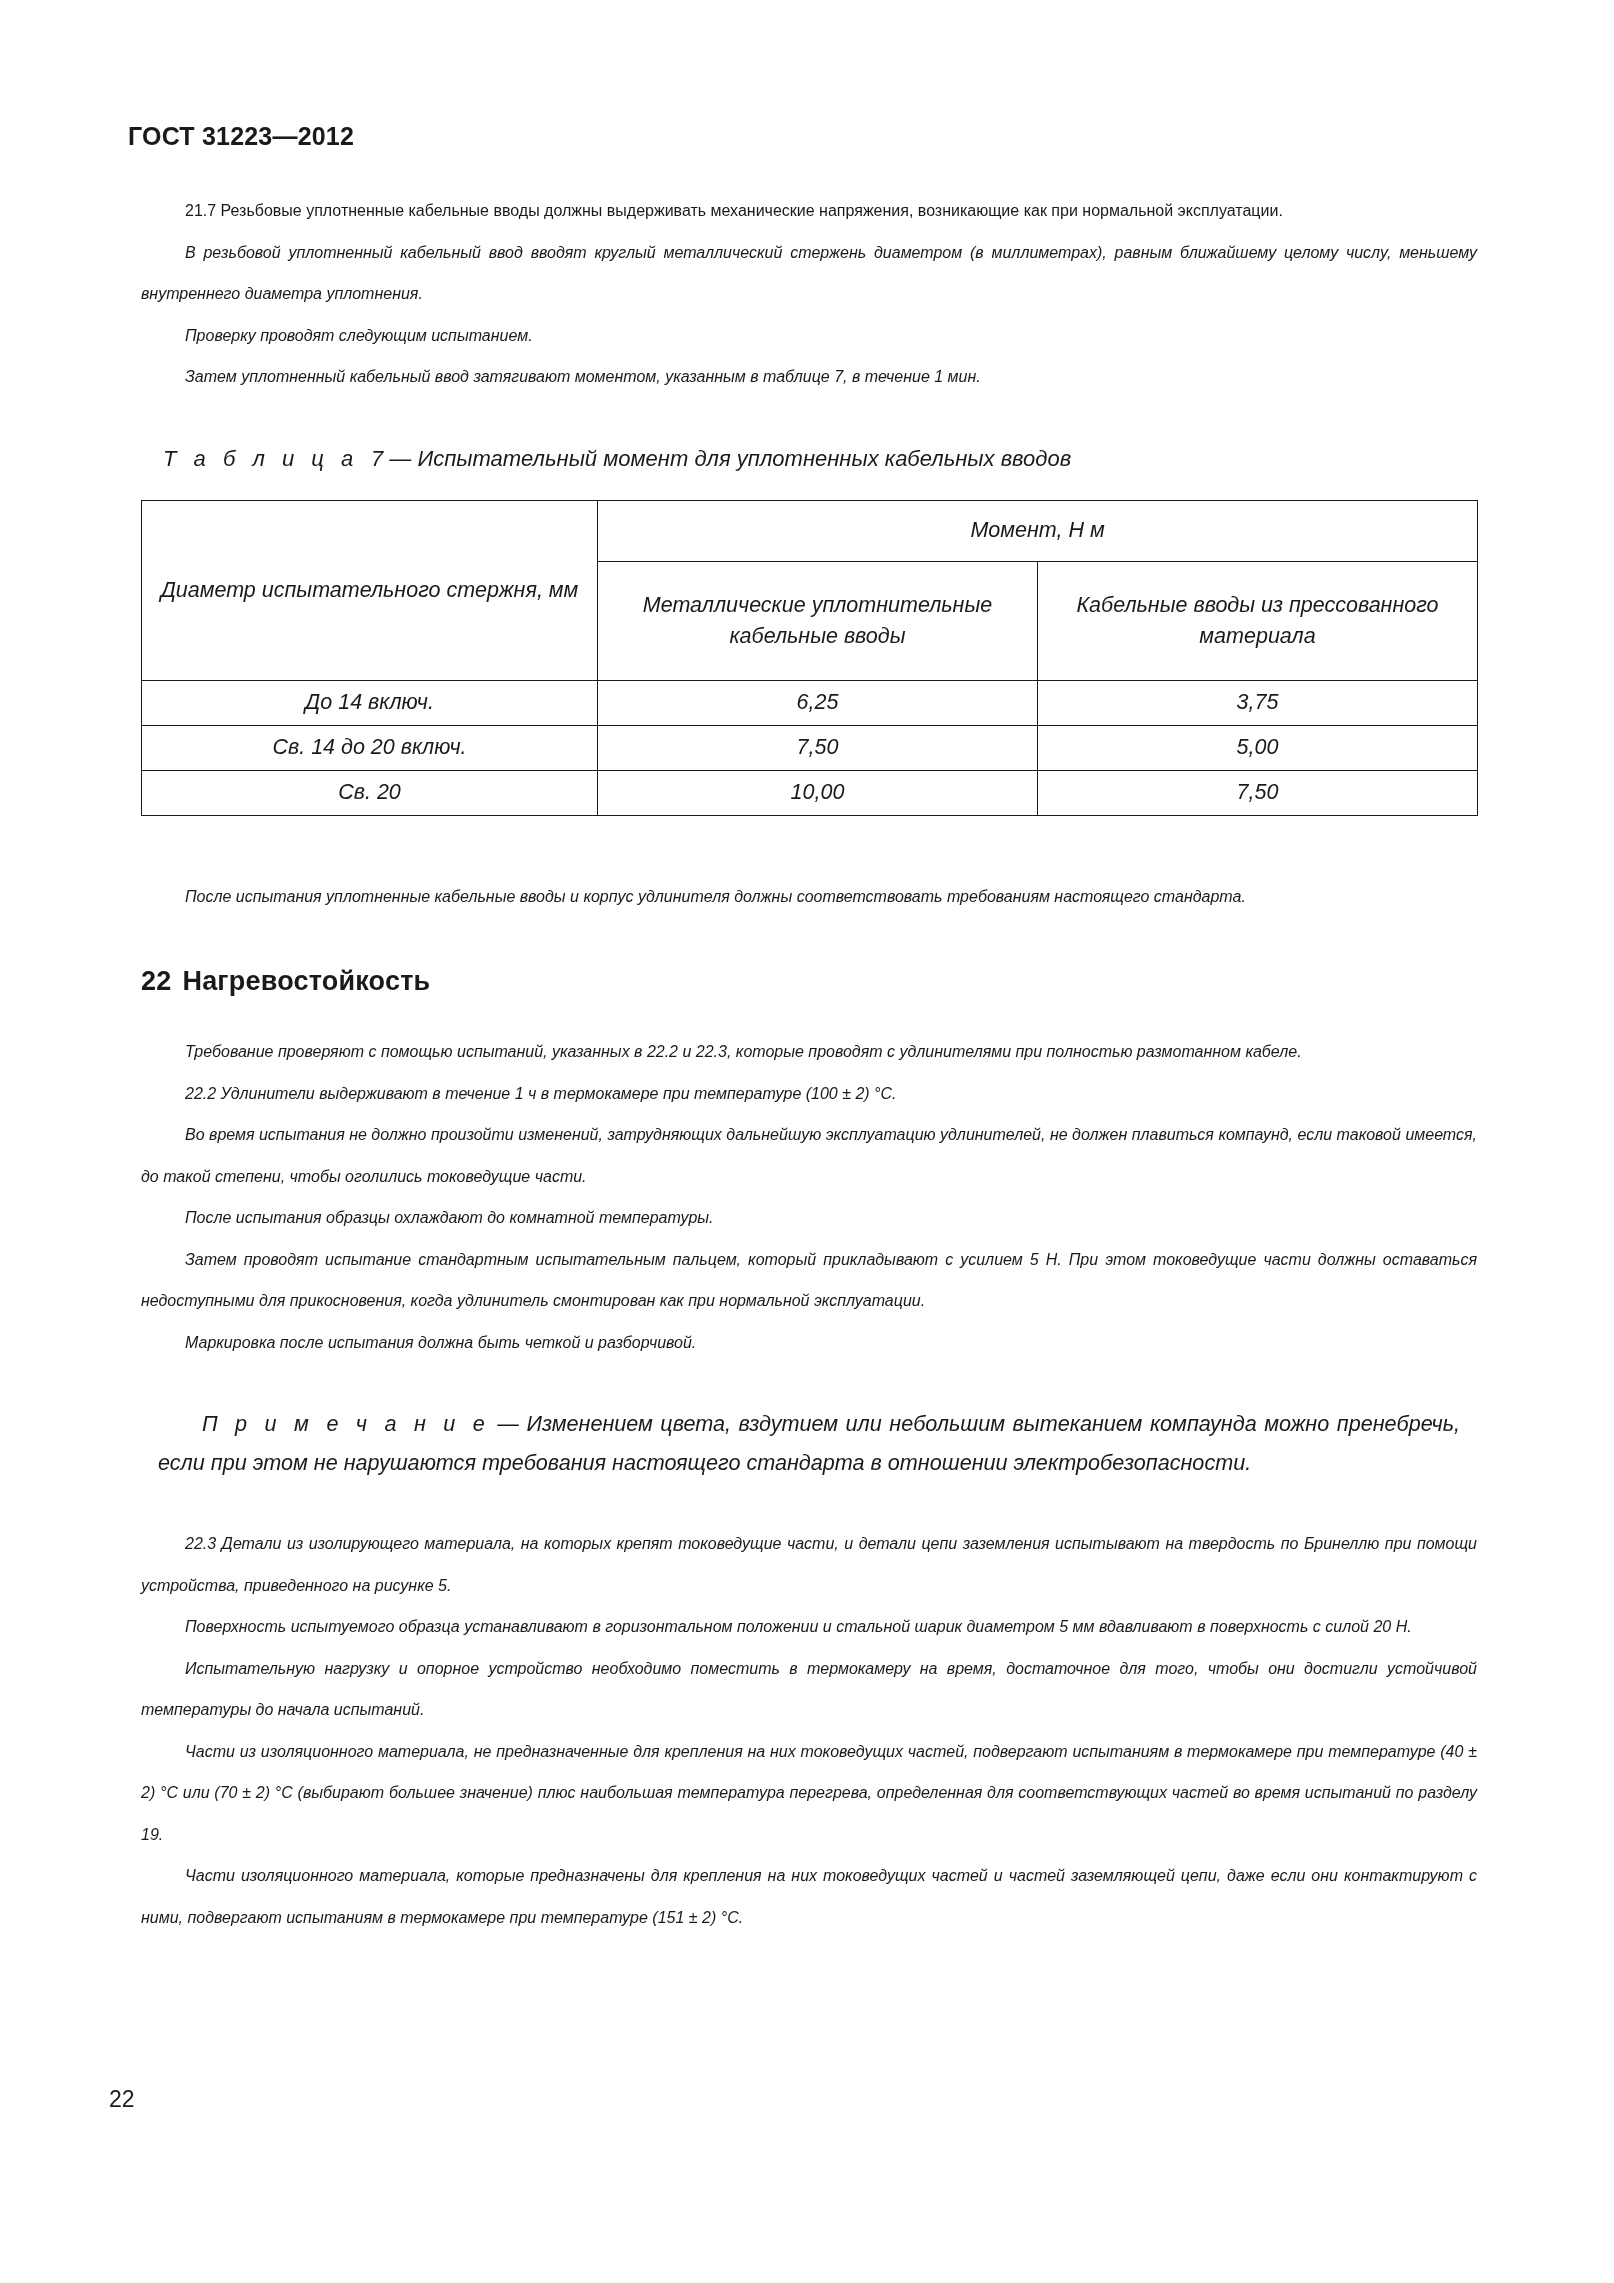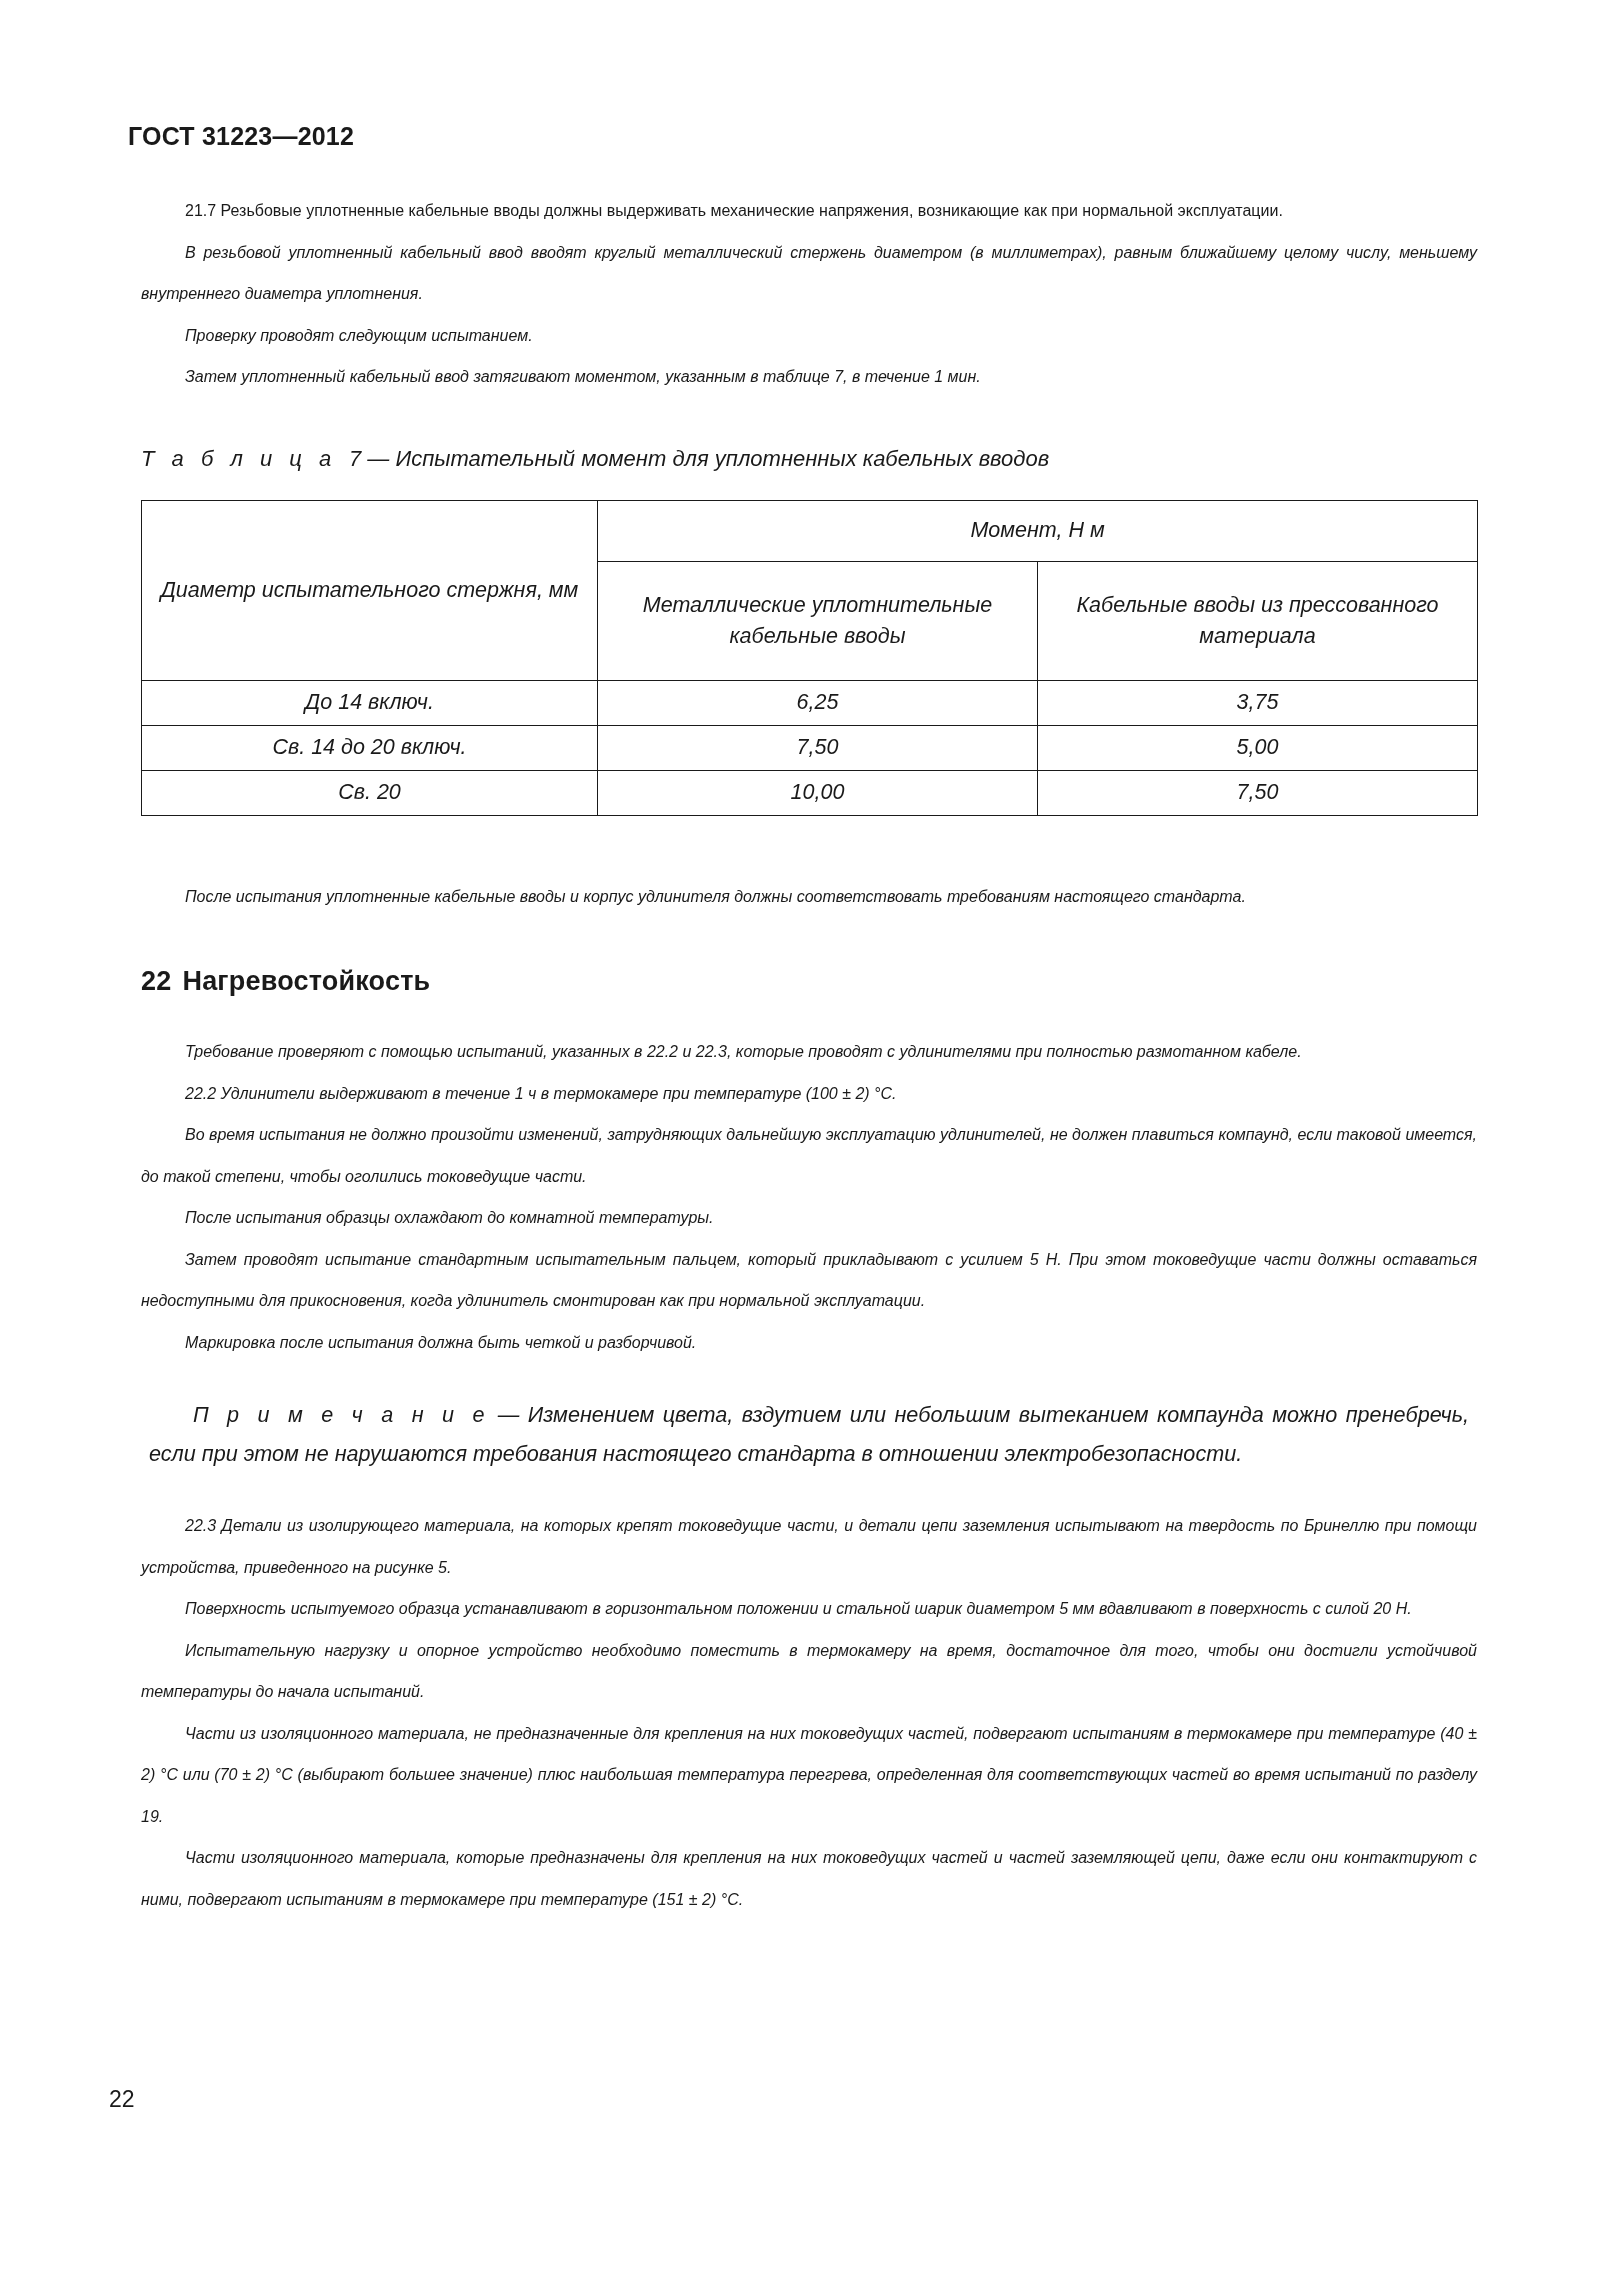--- a/index.html
+++ b/index.html
@@ -56,20 +56,21 @@
 
   
   .tbl-caption {
     margin: 0;
     font-size: 22px;
     font-style: italic;
     line-height: 34px;
   }
   .tbl-caption .spaced {
     letter-spacing: 5.5px;
+    margin-left: 22px;
   }
 
   
   table.gost {
     border-collapse: collapse;
     width: 1336px;
     table-layout: fixed;
     font-style: italic;
     font-size: 21.5px;
     line-height: 31px;
@@ -106,21 +107,21 @@
     margin: 0;
     font-size: 27px;
     font-weight: bold;
     line-height: 40px;
     letter-spacing: 0.2px;
   }
   h2.section .secnum { margin-right: 11px; }
 
   
   p.note {
-    margin: 8px;
+    margin: 17px;
     font-size: 21.6px;
     line-height: 39px;
     font-style: italic;
     text-align: justify;
     text-indent: 44px;
   }
   p.note .spaced { letter-spacing: 5px; }
 
   
   .pagenum {

